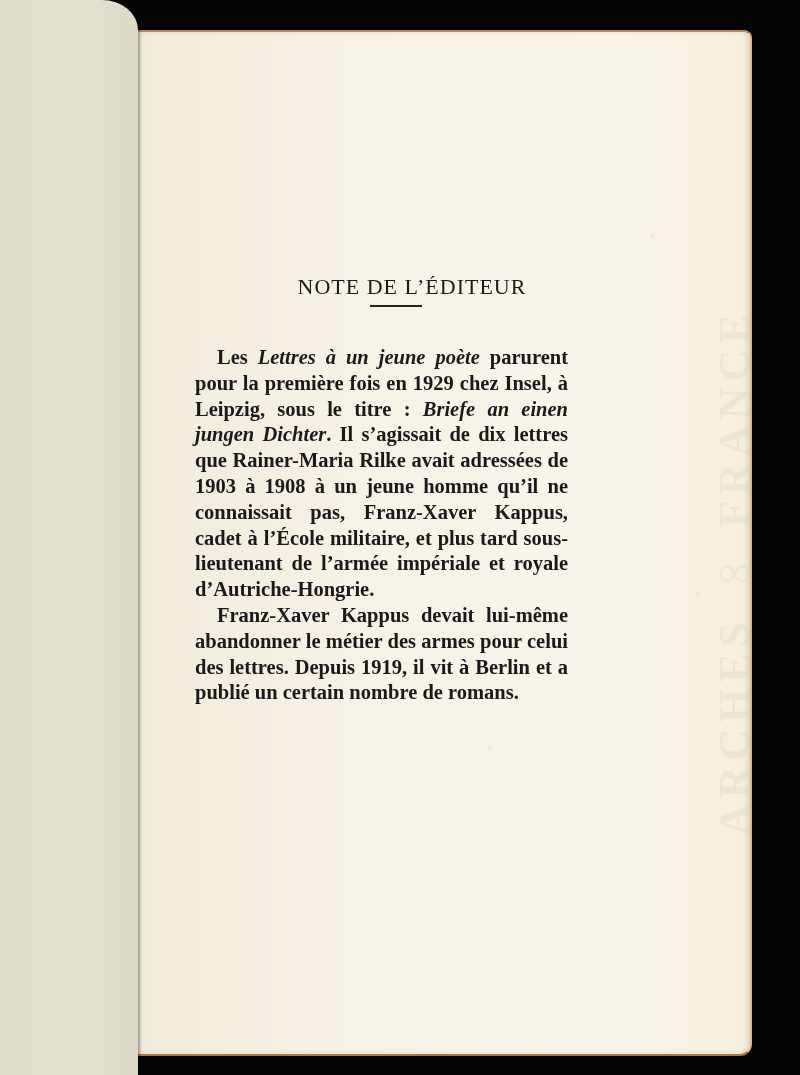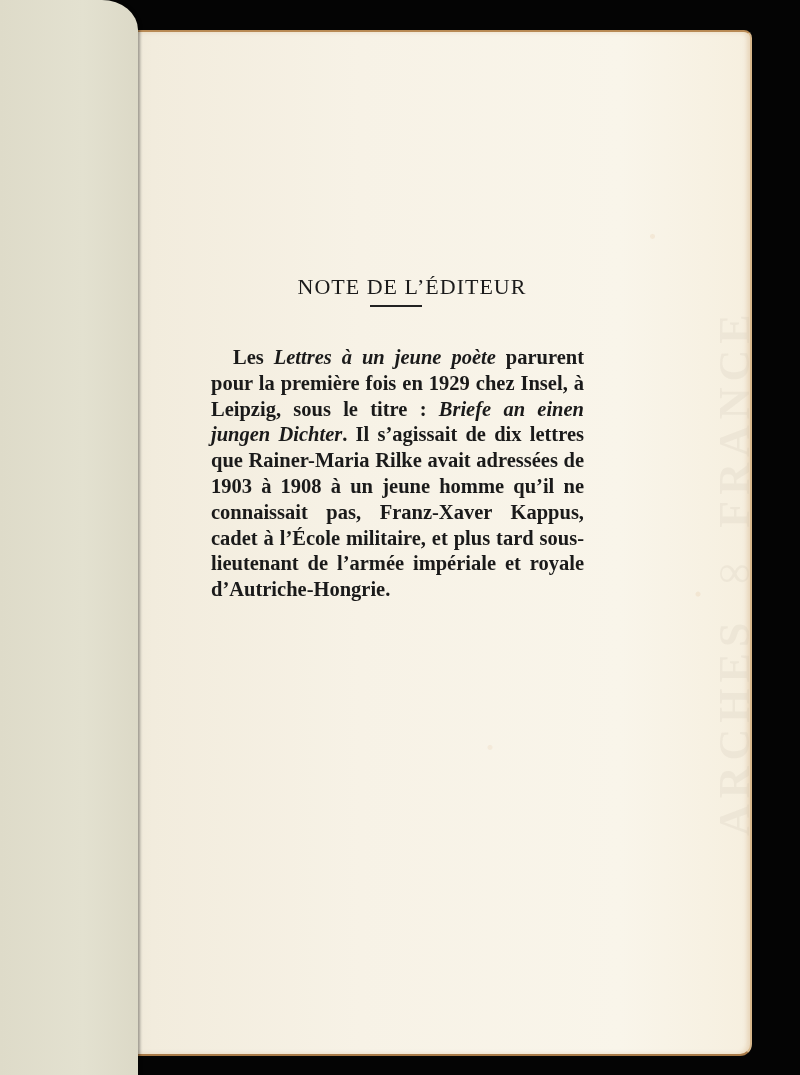--- a/index.html
+++ b/index.html
@@ -40,21 +40,21 @@
     }
     .title {
       position: absolute; left: 250px; top: 262px; width: 300px;
       text-align: center; font-size: 22px; letter-spacing: 1px; color: #1b1b1b;
       margin: 12px; font-weight: normal;
     }
     .rule {
       position: absolute; left: 370px; top: 305px; width: 52px; height: 2px; background: #222;
     }
     .body-text {
-      position: absolute; left: 211px; top: 345px; width: 373px;
+      position: absolute; left: 195px; top: 345px; width: 373px;
       font-size: 20.5px; line-height: 25.8px; color: #1a1a1a;
       text-align: justify; font-weight: bold;
     }
     .body-text p { margin: 0; text-indent: 22px; text-align-last: left; }
     .body-text em { font-style: italic; }
   </style>
 </head>
 <body>
 
 <div class="photo"></div>
@@ -63,13 +63,14 @@
   <div class="watermark">ARCHES ∞ FRANCE</div>
 </div>
 
 <div class="left-page"></div>
 
 <h1 class="title">NOTE DE L’ÉDITEUR</h1>
 <div class="rule"></div>
 
 <div class="body-text">
   <p><span>Les </span><em>Lettres à un jeune poète</em><span> parurent pour la première fois en 1929 chez Insel, à Leipzig, sous le titre : </span><em>Briefe an einen jungen Dichter</em><span>. Il s’agissait de dix lettres que Rainer-Maria Rilke avait adressées de 1903 à 1908 à un jeune homme qu’il ne connaissait pas, Franz-Xaver Kappus, cadet à l’École militaire, et plus tard sous-lieutenant de l’armée impériale et royale d’Autriche-Hongrie.</span></p>
+  <p><span>Franz-Xaver Kappus devait lui-même abandonner le métier des armes pour celui des lettres. Depuis 1919, il vit à Berlin et a publié un certain nombre de romans.</span></p>
 </div>
 
 </body></html>

